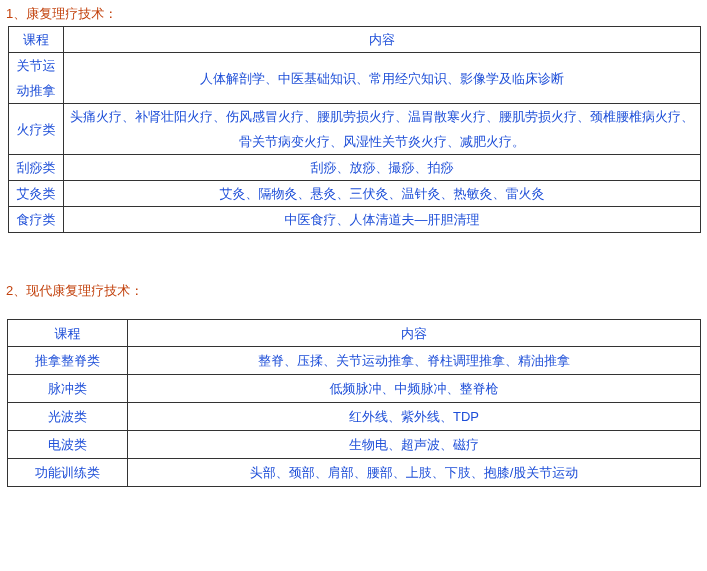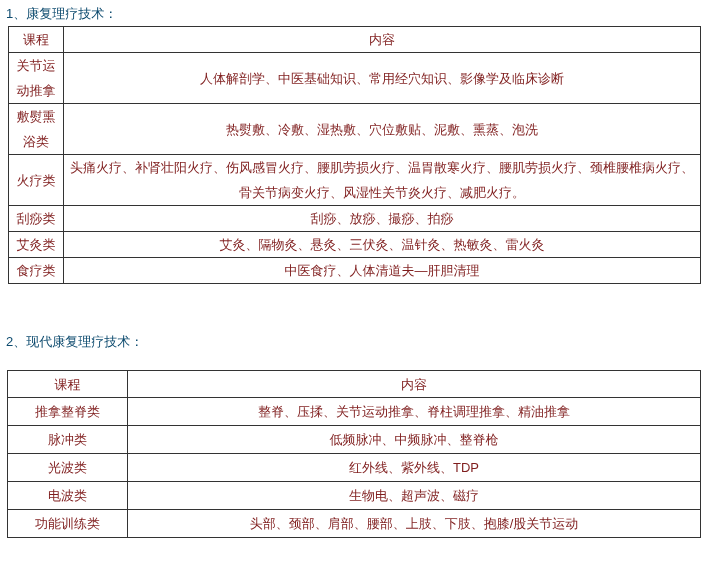--- a/index.html
+++ b/index.html
@@ -11,21 +11,21 @@
     width: 707px;
     height: 571px;
     font-family: "Liberation Sans", "DejaVu Sans", sans-serif;
     color: #404040;
     font-size: 13px;
     overflow: hidden;
   }
   .section-title {
     font-size: 13px;
     font-weight: normal;
-    color: #0c4a6e;
+    color: #c2410c;
     margin: 0;
     padding: 6px 0 0 6px;
     line-height: 16px;
   }
   .section-title.second {
     padding-top: 0;
     margin-top: 50px;
   }
   table.course-table {
     border-collapse: collapse;
@@ -39,21 +39,21 @@
     width: 694px;
     margin-left: 7px;
   }
   .course-table th,
   .course-table td {
     border: 1px solid #333333;
     text-align: center;
     vertical-align: middle;
     font-weight: normal;
     font-size: 13px;
-    color: #7f1d1d;
+    color: #1d4ed8;
     line-height: 25px;
     padding: 0 2px;
     word-break: break-all;
   }
   .t1 col.c-course { width: 55px; }
   .t2 col.c-course { width: 120px; }
   .t1 tr.h-head  th { height: 23px; }
   .t1 tr.h-tall  td { height: 49px; }
   .t1 tr.h-norm  td { height: 24px; }
   .t2 tr.h-head  th { height: 26px; }
@@ -72,24 +72,20 @@
         <col class="c-content">
       </colgroup>
     <tbody>
         <tr class="h-head">
       <th>课程</th>
       <th>内容</th>
     </tr>
     <tr class="h-tall">
       <td>关节运动推拿</td>
       <td>人体解剖学、中医基础知识、常用经穴知识、影像学及临床诊断</td>
-    </tr>
-    <tr class="h-tall">
-      <td>敷熨熏浴类</td>
-      <td>热熨敷、冷敷、湿热敷、穴位敷贴、泥敷、熏蒸、泡洗</td>
     </tr>
     <tr class="h-tall">
       <td>火疗类</td>
       <td>头痛火疗、补肾壮阳火疗、伤风感冒火疗、腰肌劳损火疗、温胃散寒火疗、腰肌劳损火疗、颈椎腰椎病火疗、骨关节病变火疗、风湿性关节炎火疗、减肥火疗。</td>
     </tr>
     <tr class="h-norm">
       <td>刮痧类</td>
       <td>刮痧、放痧、撮痧、拍痧</td>
     </tr>
     <tr class="h-norm">

